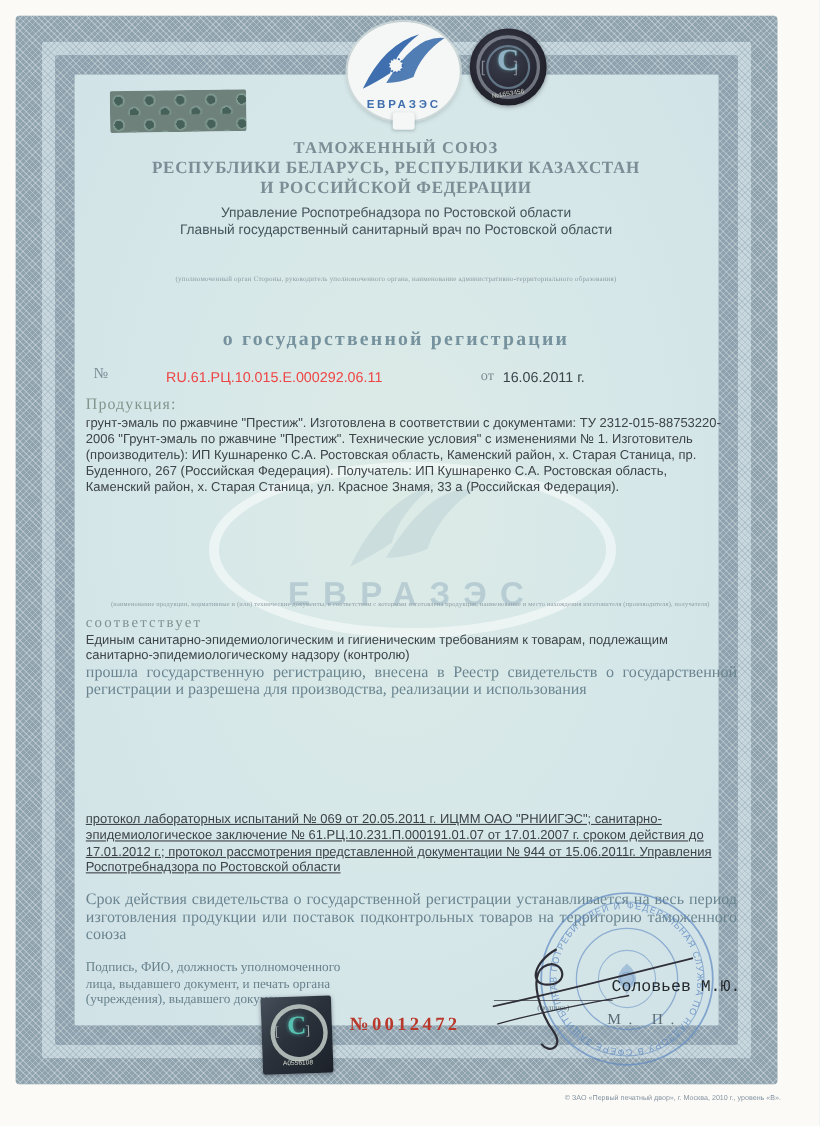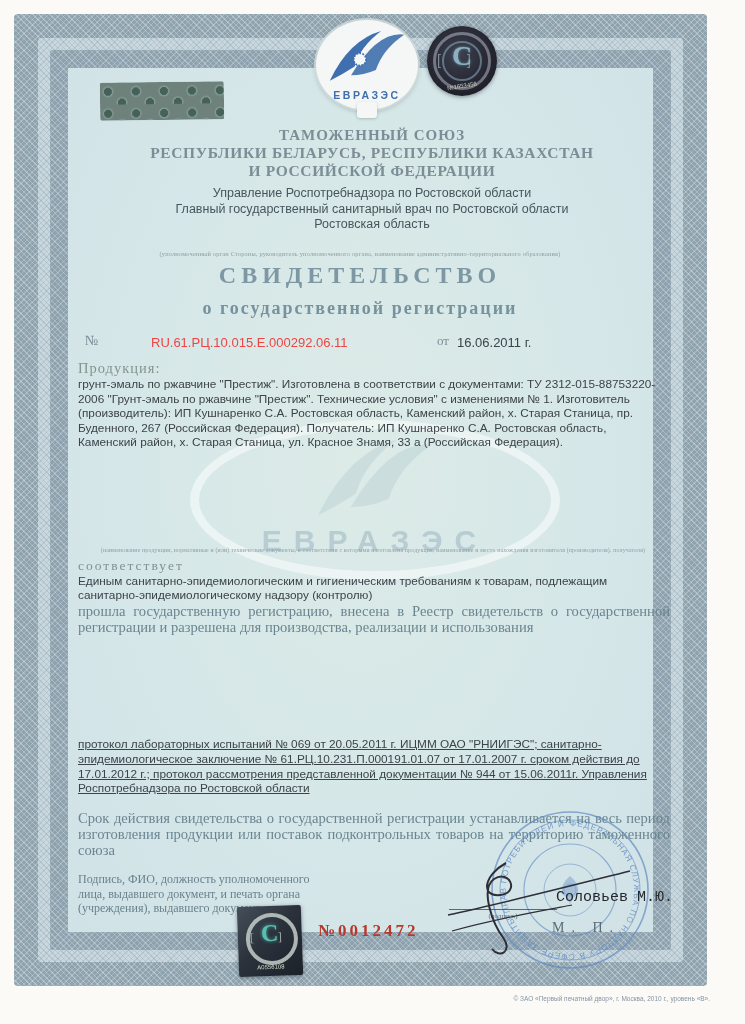--- a/index.html
+++ b/index.html
@@ -60,21 +60,21 @@
   .holo-top .ring{position:absolute;inset:6px;border-radius:50%;border:3px solid rgba(205,212,224,.45);}
   .holo-top .ring2{position:absolute;inset:15px;border-radius:50%;border:2px solid rgba(150,185,205,.5);}
   .holo-c{position:absolute;left:0;top:14px;width:100%;text-align:center;font-family:"Liberation Serif",serif;
     font-weight:bold;font-size:28px;color:#8fb0c4;text-shadow:0 0 3px rgba(120,220,200,.6);}
   .holo-brackets{position:absolute;left:0;top:26px;width:100%;text-align:center;font-size:14px;color:rgba(200,210,220,.55);
     letter-spacing:26px;padding-left:10px;box-sizing:border-box;font-family:"Liberation Sans",sans-serif;}
   .holo-num-top{position:absolute;left:0;bottom:7px;width:100%;text-align:center;font-size:6px;
     color:#c9cfc2;transform:rotate(-9deg);font-family:"Liberation Sans",sans-serif;}
 
   
-  .hdr{left:68px;top:127px;width:584px;text-align:center;margin-left:12px;}
+  .hdr{left:68px;top:127px;width:584px;text-align:center;}
   .hdr .u1{font-weight:bold;font-size:15px;letter-spacing:1px;color:#7b8e95;}
   .hdr .u2,.hdr .u3{font-weight:bold;font-size:15.5px;letter-spacing:.6px;color:#7b8e95;line-height:18px;}
   .hdr .a{font-family:"Liberation Sans",sans-serif;font-size:12.5px;color:#46555c;line-height:15.5px;}
   .hdr .a1{margin-top:6px;}
   .caption-tiny{font-size:6.3px;color:#8d9da4;text-align:center;white-space:nowrap;letter-spacing:.2px;}
 
   .title-main{left:68px;top:262px;width:584px;text-align:center;font-weight:bold;font-size:24px;
     letter-spacing:5px;color:#7d97a3;}
   .title-sub{left:68px;top:298px;width:584px;text-align:center;font-weight:bold;font-size:18px;
     letter-spacing:2px;color:#76929e;}
@@ -170,26 +170,24 @@
     <div class="holo-c">С</div>
     <div class="holo-num-top">№1653456</div>
   </div>
 
   <div class="abs hdr">
     <div class="u1">ТАМОЖЕННЫЙ СОЮЗ</div>
     <div class="u2">РЕСПУБЛИКИ БЕЛАРУСЬ, РЕСПУБЛИКИ КАЗАХСТАН</div>
     <div class="u3">И РОССИЙСКОЙ ФЕДЕРАЦИИ</div>
     <div class="a a1">Управление Роспотребнадзора по Ростовской области</div>
     <div class="a">Главный государственный санитарный врач по Ростовской области</div>
-    <div class="a">Ростовская область</div>
   </div>
 
   <div class="abs caption-tiny" style="left:68px;top:250px;width:584px;">(уполномоченный орган Стороны, руководитель уполномоченного органа, наименование административно-территориального образования)</div>
 
-  <div class="abs title-main">СВИДЕТЕЛЬСТВО</div>
   <div class="abs title-sub">о государственной регистрации</div>
 
   <div class="abs no-label">№</div>
   <div class="abs no-value">RU.61.РЦ.10.015.Е.000292.06.11</div>
   <div class="abs date-label">от</div>
   <div class="abs date-value">16.06.2011 г.</div>
 
   <div class="abs product-label serif-tpl">Продукция:</div>
   <div class="abs product-text sans-typed">грунт-эмаль по ржавчине "Престиж". Изготовлена в соответствии с документами: ТУ 2312-015-88753220-2006 "Грунт-эмаль по ржавчине "Престиж". Технические условия" с изменениями № 1. Изготовитель (производитель): ИП Кушнаренко С.А. Ростовская область, Каменский район, х. Старая Станица, пр. Буденного, 267 (Российская Федерация).  Получатель: ИП Кушнаренко С.А. Ростовская область, Каменский район, х. Старая Станица, ул. Красное Знамя, 33 а (Российская Федерация).</div>
 

